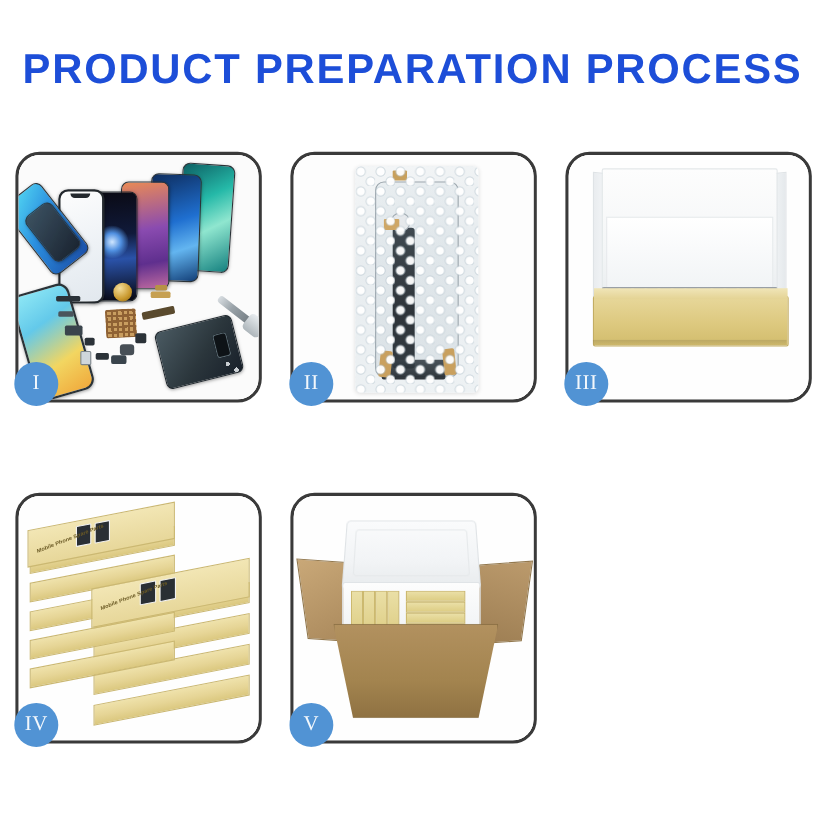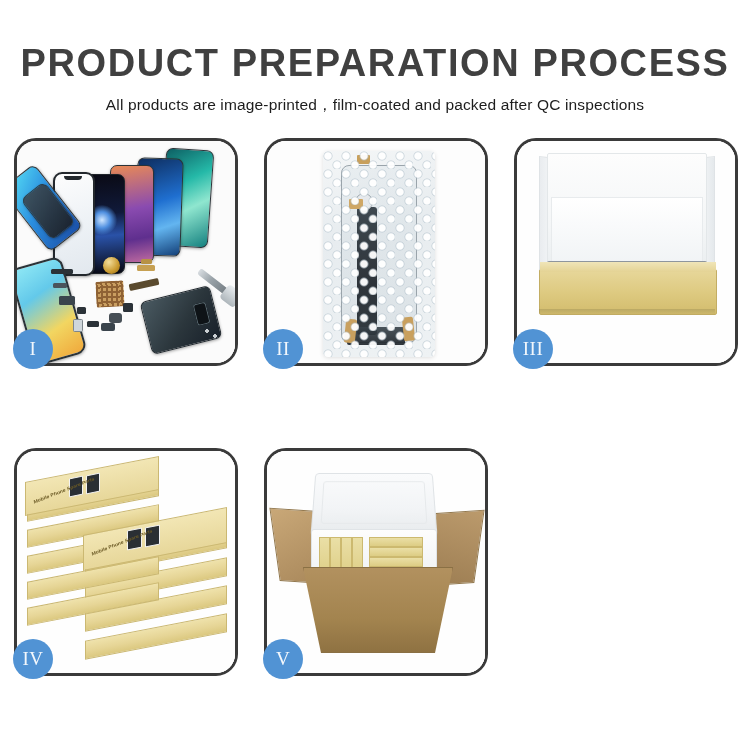--- a/index.html
+++ b/index.html
@@ -9,21 +9,21 @@
     font-family:"Liberation Sans", sans-serif;
     overflow:hidden;
   }
   .page{position:relative;width:750px;height:750px;background:#fff;}
 
   
   .header{position:absolute;left:0;top:0;width:750px;text-align:center;}
   .title{
     font-family:"Liberation Sans", sans-serif;
     font-size:38px;font-weight:700;letter-spacing:1.6px;
-    color:#404040;margin-top:44px;line-height:1.05;white-space:nowrap;
+    color:#1d4ed8;margin-top:44px;line-height:1.05;white-space:nowrap;
   }
   .subtitle{
     font-family:"Liberation Sans", sans-serif;
     font-size:15.5px;font-weight:400;letter-spacing:.15px;
     color:#1d1d1d;margin-top:11px;white-space:nowrap;
   }
 
   
   .grid{position:absolute;left:14px;top:138px;width:724px;height:540px;}
   .panel{
@@ -245,21 +245,20 @@
   .tape2{position:absolute;left:52px;top:154px;width:16px;height:16px;
     background:#a6895c;opacity:.85;transform:skewY(13deg);}
 </style>
 </head>
 <body>
 
 <div class="page">
 
   <div class="header">
     <div class="title">PRODUCT PREPARATION PROCESS</div>
-    <div class="subtitle">All products are image-printed，film-coated and packed after QC inspections</div>
   </div>
 
   <div class="grid">
 
     <div class="panel p1">
       <div class="inner">
         <div class="scene1">
           <div class="ph f5"></div>
           <div class="ph f4"></div>
           <div class="ph f3"></div>

